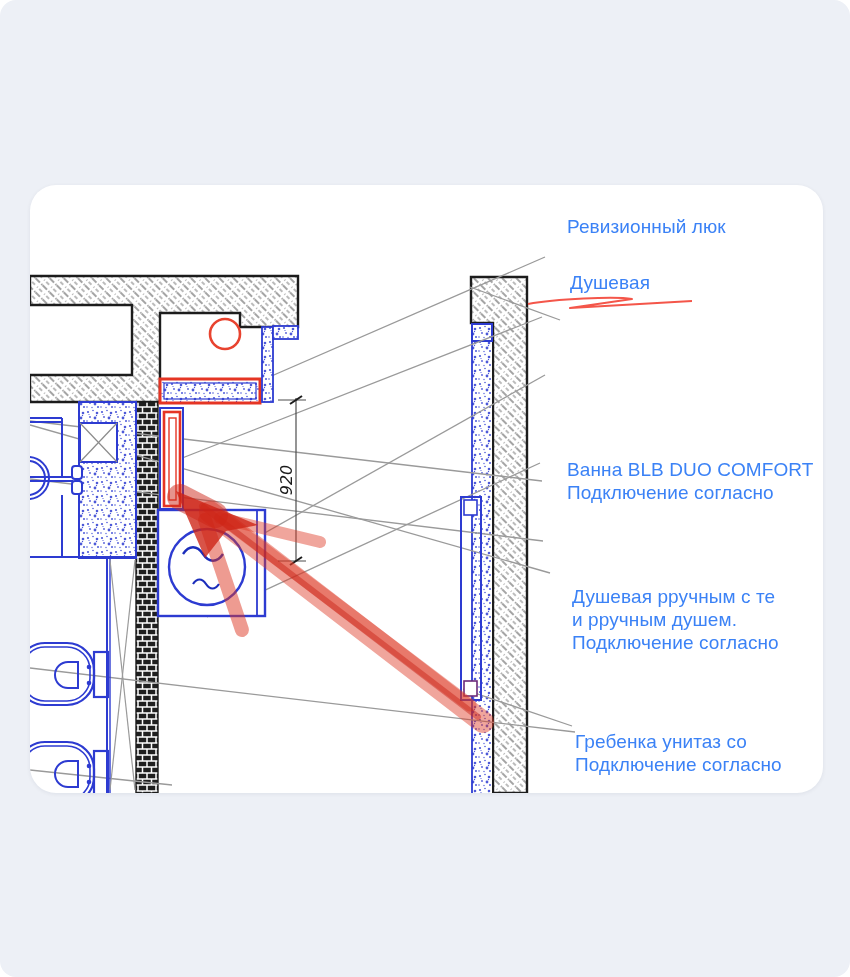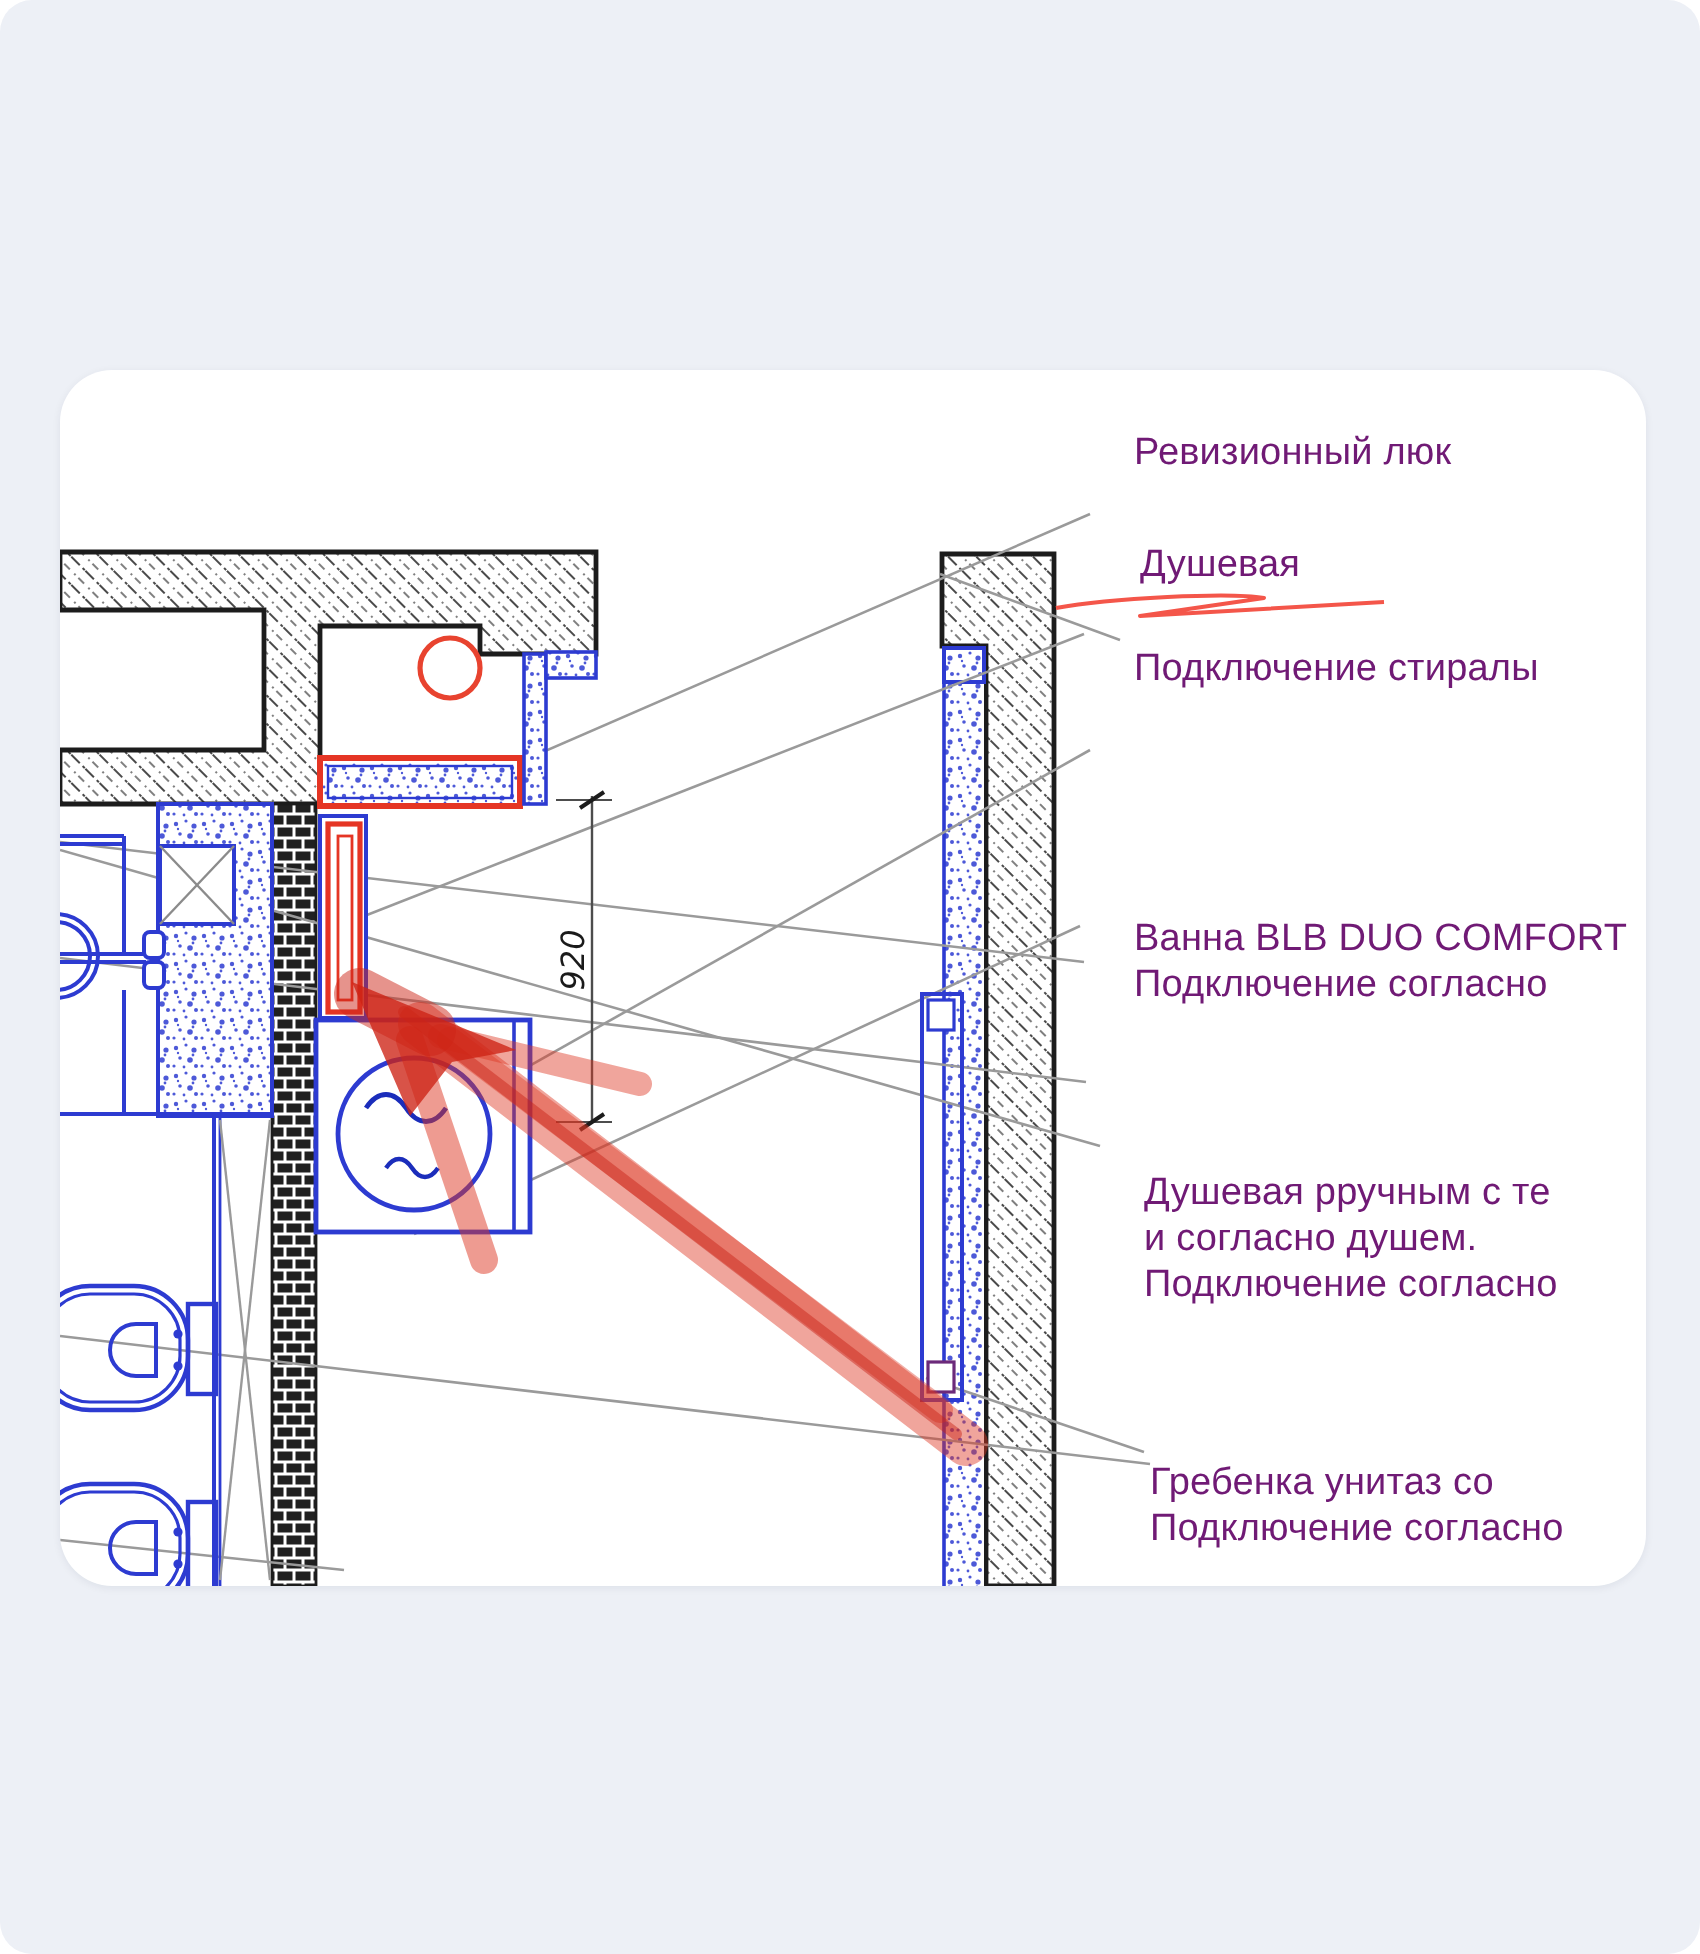--- a/index.html
+++ b/index.html
@@ -8,21 +8,21 @@
     background:#edf0f6;border-radius:16px;overflow:hidden;
     font-family:"Liberation Sans",sans-serif;
   }
   .card{
     position:absolute;left:30px;top:185px;width:793px;height:608px;
     background:#ffffff;border-radius:26px;overflow:hidden;
     box-shadow:0 1px 4px rgba(20,30,60,0.07);
   }
   .card svg{position:absolute;left:0;top:0;}
   .lbl{
-    position:absolute;color:#701a75;font-size:19px;line-height:23px;
+    position:absolute;color:#3b82f6;font-size:19px;line-height:23px;
     font-weight:500;letter-spacing:0.1px;white-space:nowrap;
   }
   .dim-text{
     font-family:"DejaVu Sans",sans-serif;font-style:italic;font-size:16px;fill:#1a1a1a;
   }
 </style>
 </head>
 <body>
 
 <div class="page">
@@ -190,32 +190,29 @@
     </svg>
 
     <div class="lbl" style="left:537px;top:30px">
       <div>Ревизионный люк</div>
     </div>
 
     <div class="lbl" style="left:540px;top:86px">
       <div>Душевая</div>
     </div>
 
-    <div class="lbl" style="left:537px;top:138px">
-      <div>Подключение стиралы</div>
-    </div>
 
     <div class="lbl" style="left:537px;top:273px">
       <div>Ванна BLB DUO COMFORT</div>
       <div>Подключение согласно</div>
     </div>
 
     <div class="lbl" style="left:542px;top:400px">
       <div>Душевая рручным с те</div>
-      <div>и согласно душем.</div>
+      <div>и рручным душем.</div>
       <div>Подключение согласно</div>
     </div>
 
     <div class="lbl" style="left:545px;top:545px">
       <div>Гребенка унитаз со</div>
       <div>Подключение согласно</div>
     </div>
 
   </div>
 </div>

